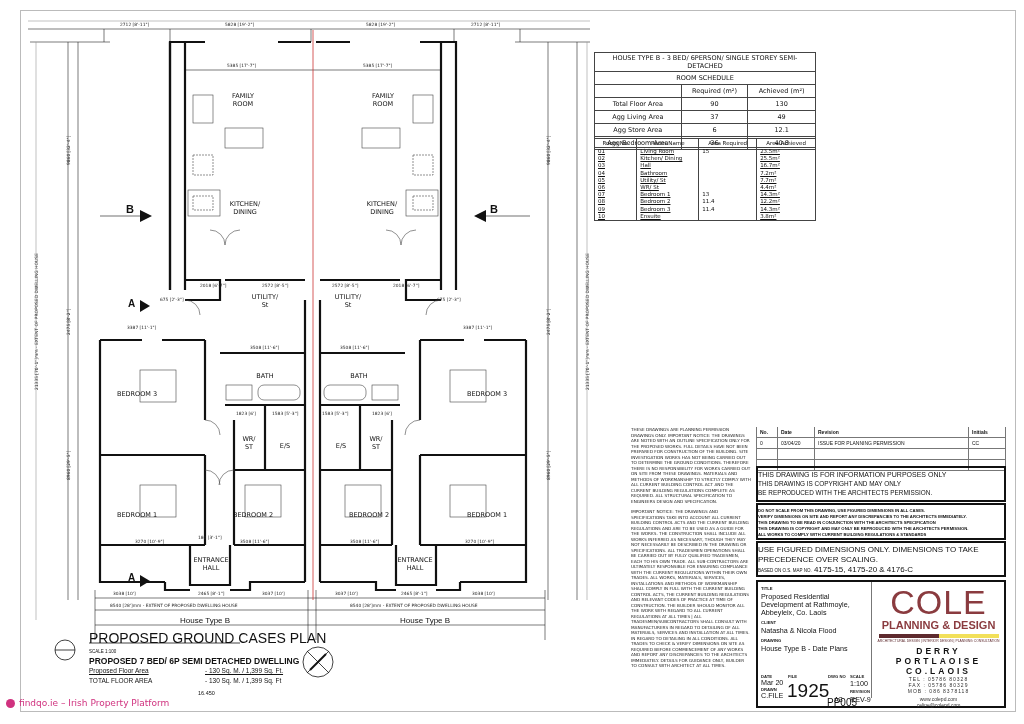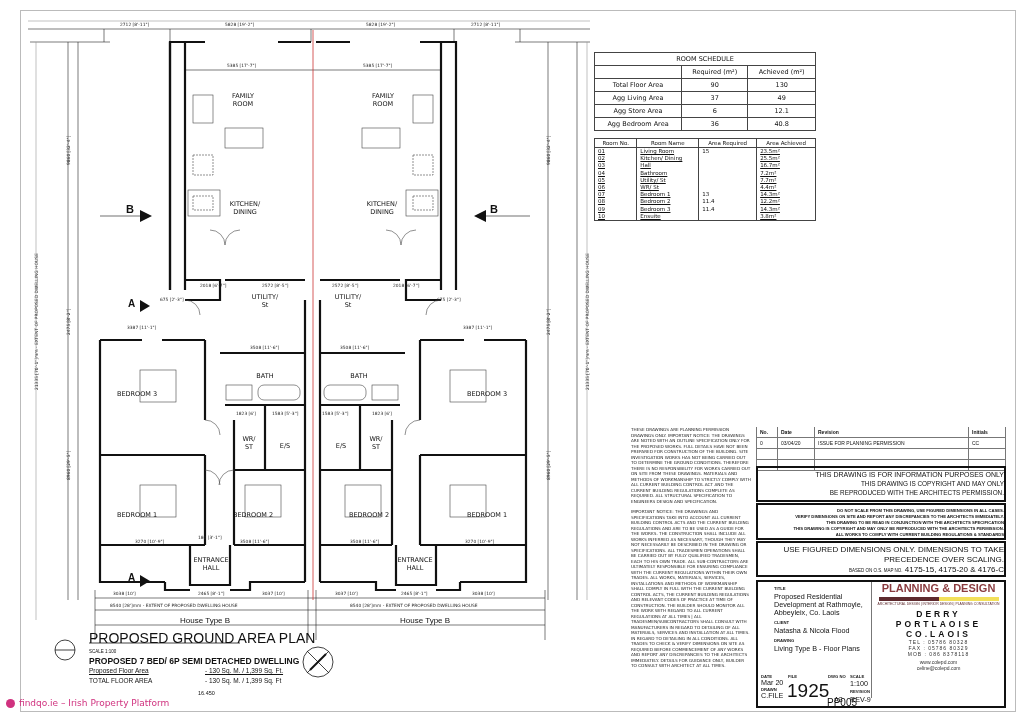--- a/index.html
+++ b/index.html
@@ -16,28 +16,28 @@
   table.rooms tr.hd td{border:1px solid #444;text-align:center;height:8px;}
   table.rooms tr.last td{border-bottom:1px solid #444;}
   table.rooms td.u{text-decoration:underline;}
   
   .notes{position:absolute;left:631px;top:427px;width:120px;font-size:4.2px;line-height:5.5px;font-family:"DejaVu Sans",sans-serif;text-transform:uppercase;color:#222;}
   .notes p{margin:0 0 5px 0;}
   
   table.rev{position:absolute;left:756px;top:427px;width:250px;border-collapse:collapse;font-size:5px;}
   table.rev td{border:1px solid #777;padding:1px 3px;height:8px;}
   table.rev tr.h td{font-weight:bold;border-top:none;}
-  .box{position:absolute;border:2px solid #111;box-sizing:border-box;text-align:right;}
+  .box{position:absolute;border:2px solid #111;box-sizing:border-box;text-align:left;}
   .info1{left:756px;top:466px;width:250px;height:36px;font-size:6.4px;line-height:9px;padding-top:2px;}
   .info1 .big{font-size:7px;}
   .info2{left:756px;top:503px;width:250px;height:37px;font-size:4.2px;line-height:6px;font-weight:bold;padding-top:3px;}
   .info3{left:756px;top:541px;width:250px;height:36px;font-size:8px;line-height:10px;padding-top:2px;}
   .info3 .sm{font-size:4.5px;}
   .title-block{position:absolute;left:756px;top:580px;width:250px;height:128px;border:2px solid #111;box-sizing:border-box;}
-  .tb-left{position:absolute;left:0;top:0;width:114px;height:116px;border-right:1px solid #777;padding-left:16px;box-sizing:border-box;}
+  .tb-left{position:absolute;left:0;top:0;width:114px;height:116px;border-right:1px solid #777;padding-left:3px;box-sizing:border-box;}
   .lbl{font-size:4.2px;font-weight:bold;color:#222;}
   .val{font-size:7.2px;line-height:8px;}
   .tb-right{position:absolute;left:115px;top:0;width:131px;height:124px;text-align:center;}
   .cole{font-size:34px;color:#8a3b3f;letter-spacing:1px;line-height:34px;margin-top:3px;}
   .pd{font-size:11px;color:#8a3b3f;line-height:12px;font-weight:bold;}
   .bar{margin:3px auto 0;width:120px;height:4px;display:flex;}
   .bar span:first-child{flex:1;background:#5e2a2e;}
   .bar span:last-child{flex:1;background:#f2e05a;}
   .tagline{font-size:3.4px;color:#5e2a2e;margin-top:1px;}
   .addr{font-size:8.5px;letter-spacing:3px;line-height:10px;font-weight:bold;}
@@ -265,20 +265,23 @@
   <div class="dim vdim" style="left:66px;top:480px;">8960 [29'-5"]</div>
   <div class="dim vdim" style="left:34px;top:390px;">21335 [70'-1"]mm - EXTENT OF PROPOSED DWELLING HOUSE</div>
   <div class="dim vdim" style="left:66px;top:335px;">2475 [8'-2"]</div>
   <div class="dim vdim" style="left:546px;top:165px;">9860 [32'-4"]</div>
   <div class="dim vdim" style="left:546px;top:480px;">8960 [29'-5"]</div>
   <div class="dim vdim" style="left:585px;top:390px;">21335 [70'-1"]mm - EXTENT OF PROPOSED DWELLING HOUSE</div>
   <div class="dim vdim" style="left:546px;top:335px;">2475 [8'-2"]</div>
 
   <table class="sched">
     <tbody>
+        <tr>
+          <td colspan="3">HOUSE TYPE B - 3 BED/ 6PERSON/ SINGLE STOREY SEMI-DETACHED</td>
+        </tr>
     <tr>
           <td colspan="3">ROOM SCHEDULE</td>
         </tr>
     <tr>
       <td></td>
       <td>Required (m²)</td>
       <td>Achieved (m²)</td>
     </tr>
     <tr>
           <td>Total Floor Area</td>
@@ -426,56 +429,57 @@
     <div><span class="sm">BASED ON O.S. MAP NO.</span> <span>4175-15, 4175-20 &amp; 4176-C</span></div>
   </div>
 
   <div class="title-block">
     <div class="tb-left">
       <div class="lbl" style="margin-top:4px">TITLE</div>
       <div class="val" style="margin-top:2px;width:108px;white-space:normal;">Proposed Residential Development at Rathmoyle, Abbeyleix, Co. Laois</div>
       <div class="lbl" style="margin-top:3px">CLIENT</div>
       <div class="val" style="margin-top:2px">Natasha &amp; Nicola Flood</div>
       <div class="lbl" style="margin-top:3px">DRAWING</div>
-      <div class="val" style="margin-top:2px">Living Type B - Floor Plans</div>
+      <div class="val" style="margin-top:2px">House Type B - Date Plans</div>
       <div style="position:absolute;left:3px;top:92px;">
         <div class="lbl">DATE</div>
         <div class="val">Mar 20</div>
         <div class="lbl">DRAWN</div>
         <div class="val">C.FILE</div>
       </div>
       <div class="lbl" style="position:absolute;left:30px;top:92px;">FILE</div>
       <div style="position:absolute;left:29px;top:98px;font-size:19px;">1925</div>
       <div class="lbl" style="position:absolute;left:70px;top:92px;">DWG NO</div>
       <div style="position:absolute;left:69px;top:98px;font-size:10px;margin-top:17px;">PP005</div>
       <div class="val" style="position:absolute;left:76px;top:114px;">A3</div>
       <div class="lbl" style="position:absolute;left:92px;top:92px;">SCALE</div>
       <div class="val" style="position:absolute;left:92px;top:98px;">1:100</div>
       <div class="lbl" style="position:absolute;left:92px;top:107px;">REVISION</div>
       <div class="val" style="position:absolute;left:92px;top:114px;">REV-9</div>
     </div>
     <div class="tb-right">
+      <div class="cole">COLE</div>
       <div class="pd">PLANNING &amp; DESIGN</div>
       <div class="bar">
           <span></span>
           <span></span>
         </div>
       <div class="tagline">ARCHITECTURAL DESIGN | INTERIOR DESIGN | PLANNING CONSULTATION</div>
       <div class="addr" style="margin-top:3px">DERRY</div>
       <div class="addr">PORTLAOISE</div>
       <div class="addr">CO.LAOIS</div>
       <div class="contact">TEL : 05786 80328</div>
       <div class="contact">FAX : 05786 80329</div>
       <div class="contact">MOB : 086 8378118</div>
       <div class="web" style="margin-top:2px">www.colepd.com</div>
       <div class="web">celine@colepd.com</div>
     </div>
   </div>
 
-  <div class="t" style="left:89px;top:630px;font-size:14px;">PROPOSED GROUND AREA PLAN</div>
+  <div class="t" style="left:89px;top:630px;font-size:14px;">PROPOSED GROUND CASES PLAN</div>
   <div class="t" style="left:89px;top:649px;font-size:4.5px;">SCALE 1:100</div>
   <div class="t" style="left:89px;top:656px;font-size:8.5px;font-weight:bold;">PROPOSED 7 BED/ 6P SEMI DETACHED DWELLING</div>
   <div class="t" style="left:89px;top:667px;font-size:6.5px;text-decoration:underline;">Proposed Floor Area</div>
   <div class="t" style="left:205px;top:667px;font-size:6.5px;text-decoration:underline;">- 130 Sq. M. / 1,399 Sq. Ft.</div>
   <div class="t" style="left:89px;top:677px;font-size:6.5px;">TOTAL FLOOR AREA</div>
   <div class="t" style="left:205px;top:677px;font-size:6.5px;">- 130 Sq. M. / 1,399 Sq. Ft</div>
   <div class="t" style="left:198px;top:690px;font-size:5.5px;">16.450</div>
 
   <div class="wm">
     <span class="globe"></span>

